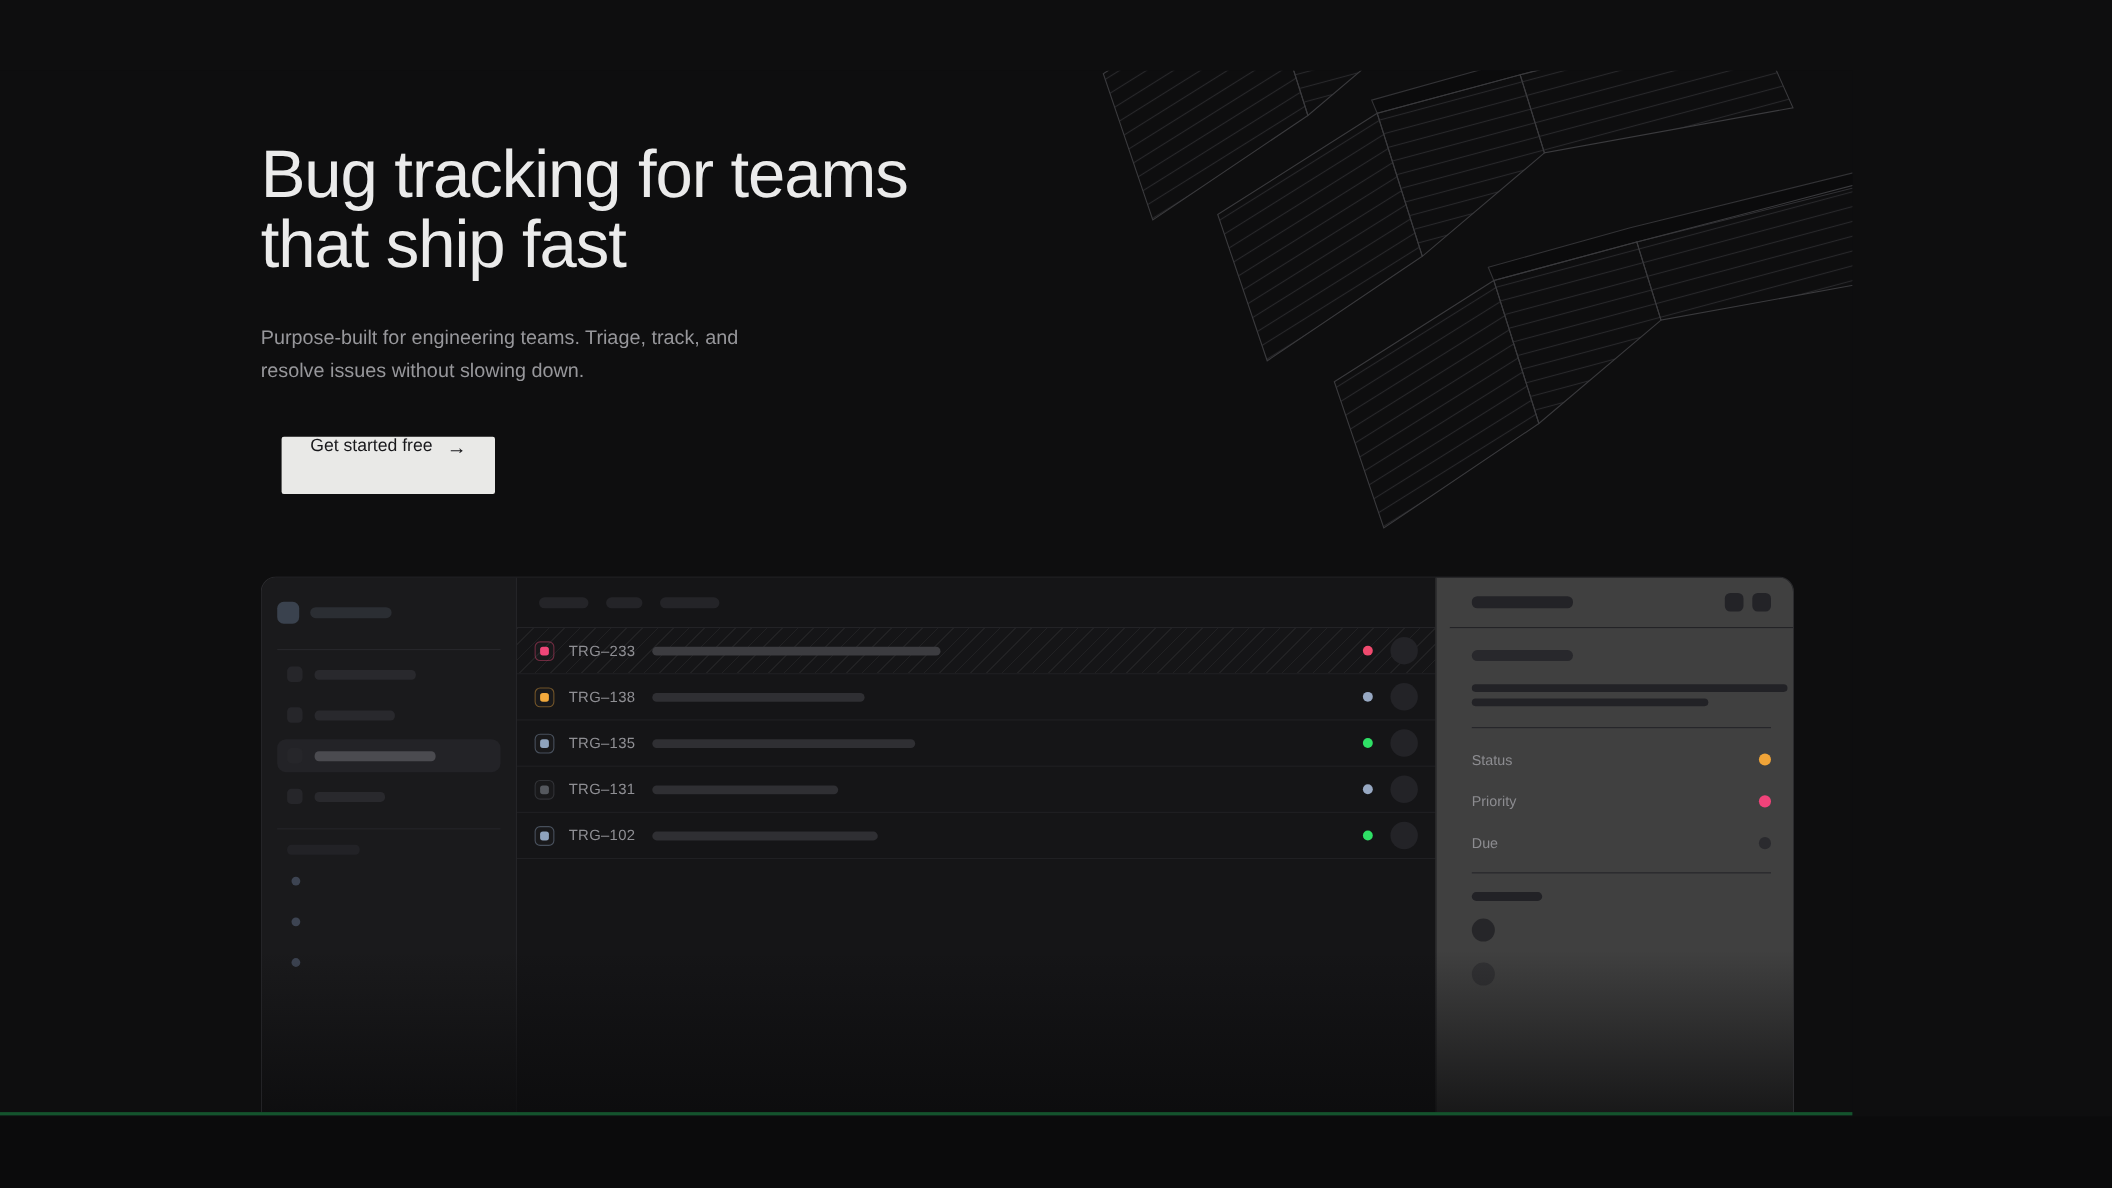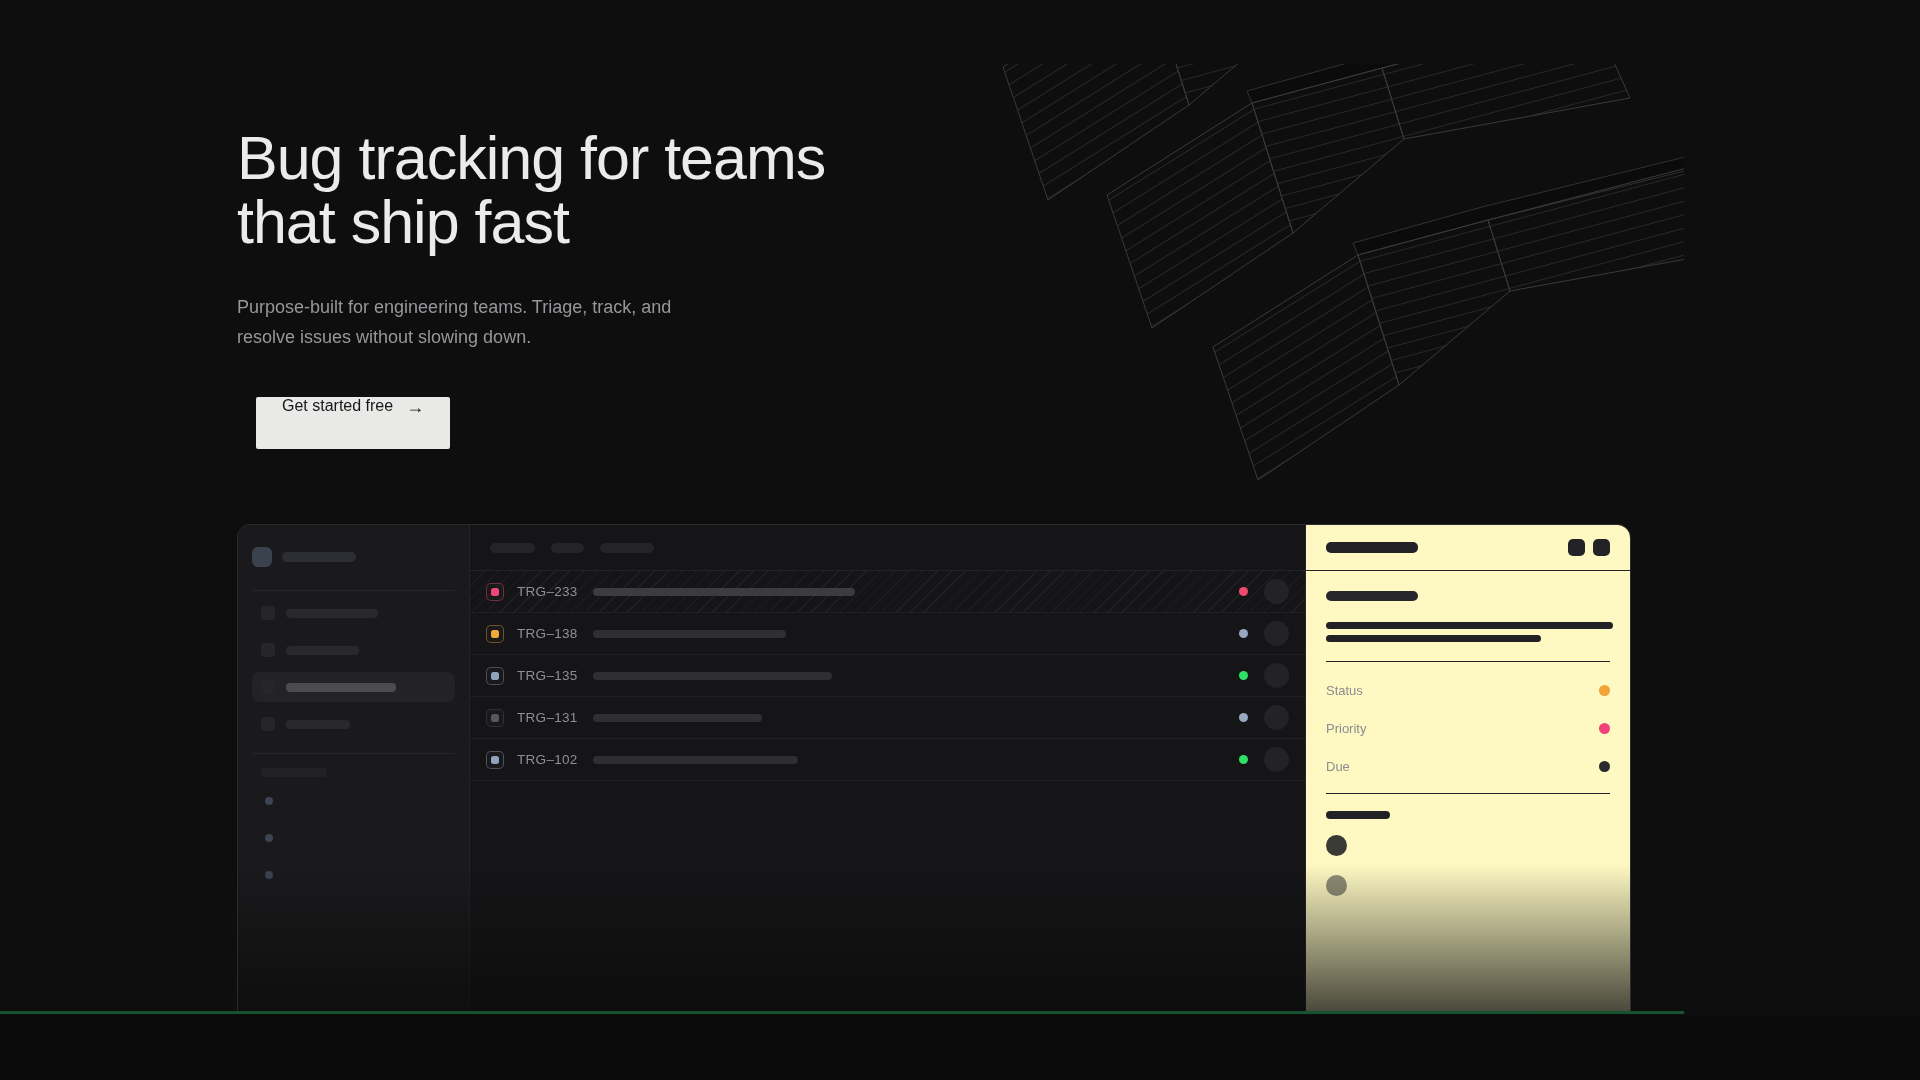--- a/index.html
+++ b/index.html
@@ -81,21 +81,21 @@
   .chk i { width:8px; height:8px; border-radius:2.5px; display:block; }
   .iid { margin-left:13px; width:64px; font-size:13.5px; color:#8f8f94; letter-spacing:0.3px;
          flex:none; }
   .ibar { height:8px; border-radius:4px; background:#2f2f33; margin-left:12px; flex:none; }
   .row.hatched .ibar { background:#3c3c40; }
   .sp { flex:1; }
   .dot { width:9px; height:9px; border-radius:50%; flex:none; margin-right:16px; }
   .ava { width:25px; height:25px; border-radius:50%; background:#232327; flex:none; }
 
   
-  .detail { width:325px; flex:none; background:#fef9c3; border-left:1px solid #242427; }
+  .detail { width:325px; flex:none; background:#404040; border-left:1px solid #242427;padding-left:12px; }
   .d-head { height:46px; display:flex; align-items:center; justify-content:space-between;
             padding:0 20px; border-bottom:1px solid #232326; }
   .d-pill { width:92px; height:11px; border-radius:5px; background:#232327; }
   .d-ctrls { display:flex; gap:8px; }
   .d-sq { width:17px; height:17px; border-radius:5px; background:#232327; border:none;
           cursor:pointer; }
   .d-body { padding:20px 20px 0; }
   .d-title { width:92px; height:10px; border-radius:5px; background:#28282c; }
   .d-line1 { width:287px; height:7px; border-radius:3.5px; background:#222226; margin-top:21px; }
   .d-line2 { width:215px; height:7px; border-radius:3.5px; background:#222226; margin-top:6px; }

